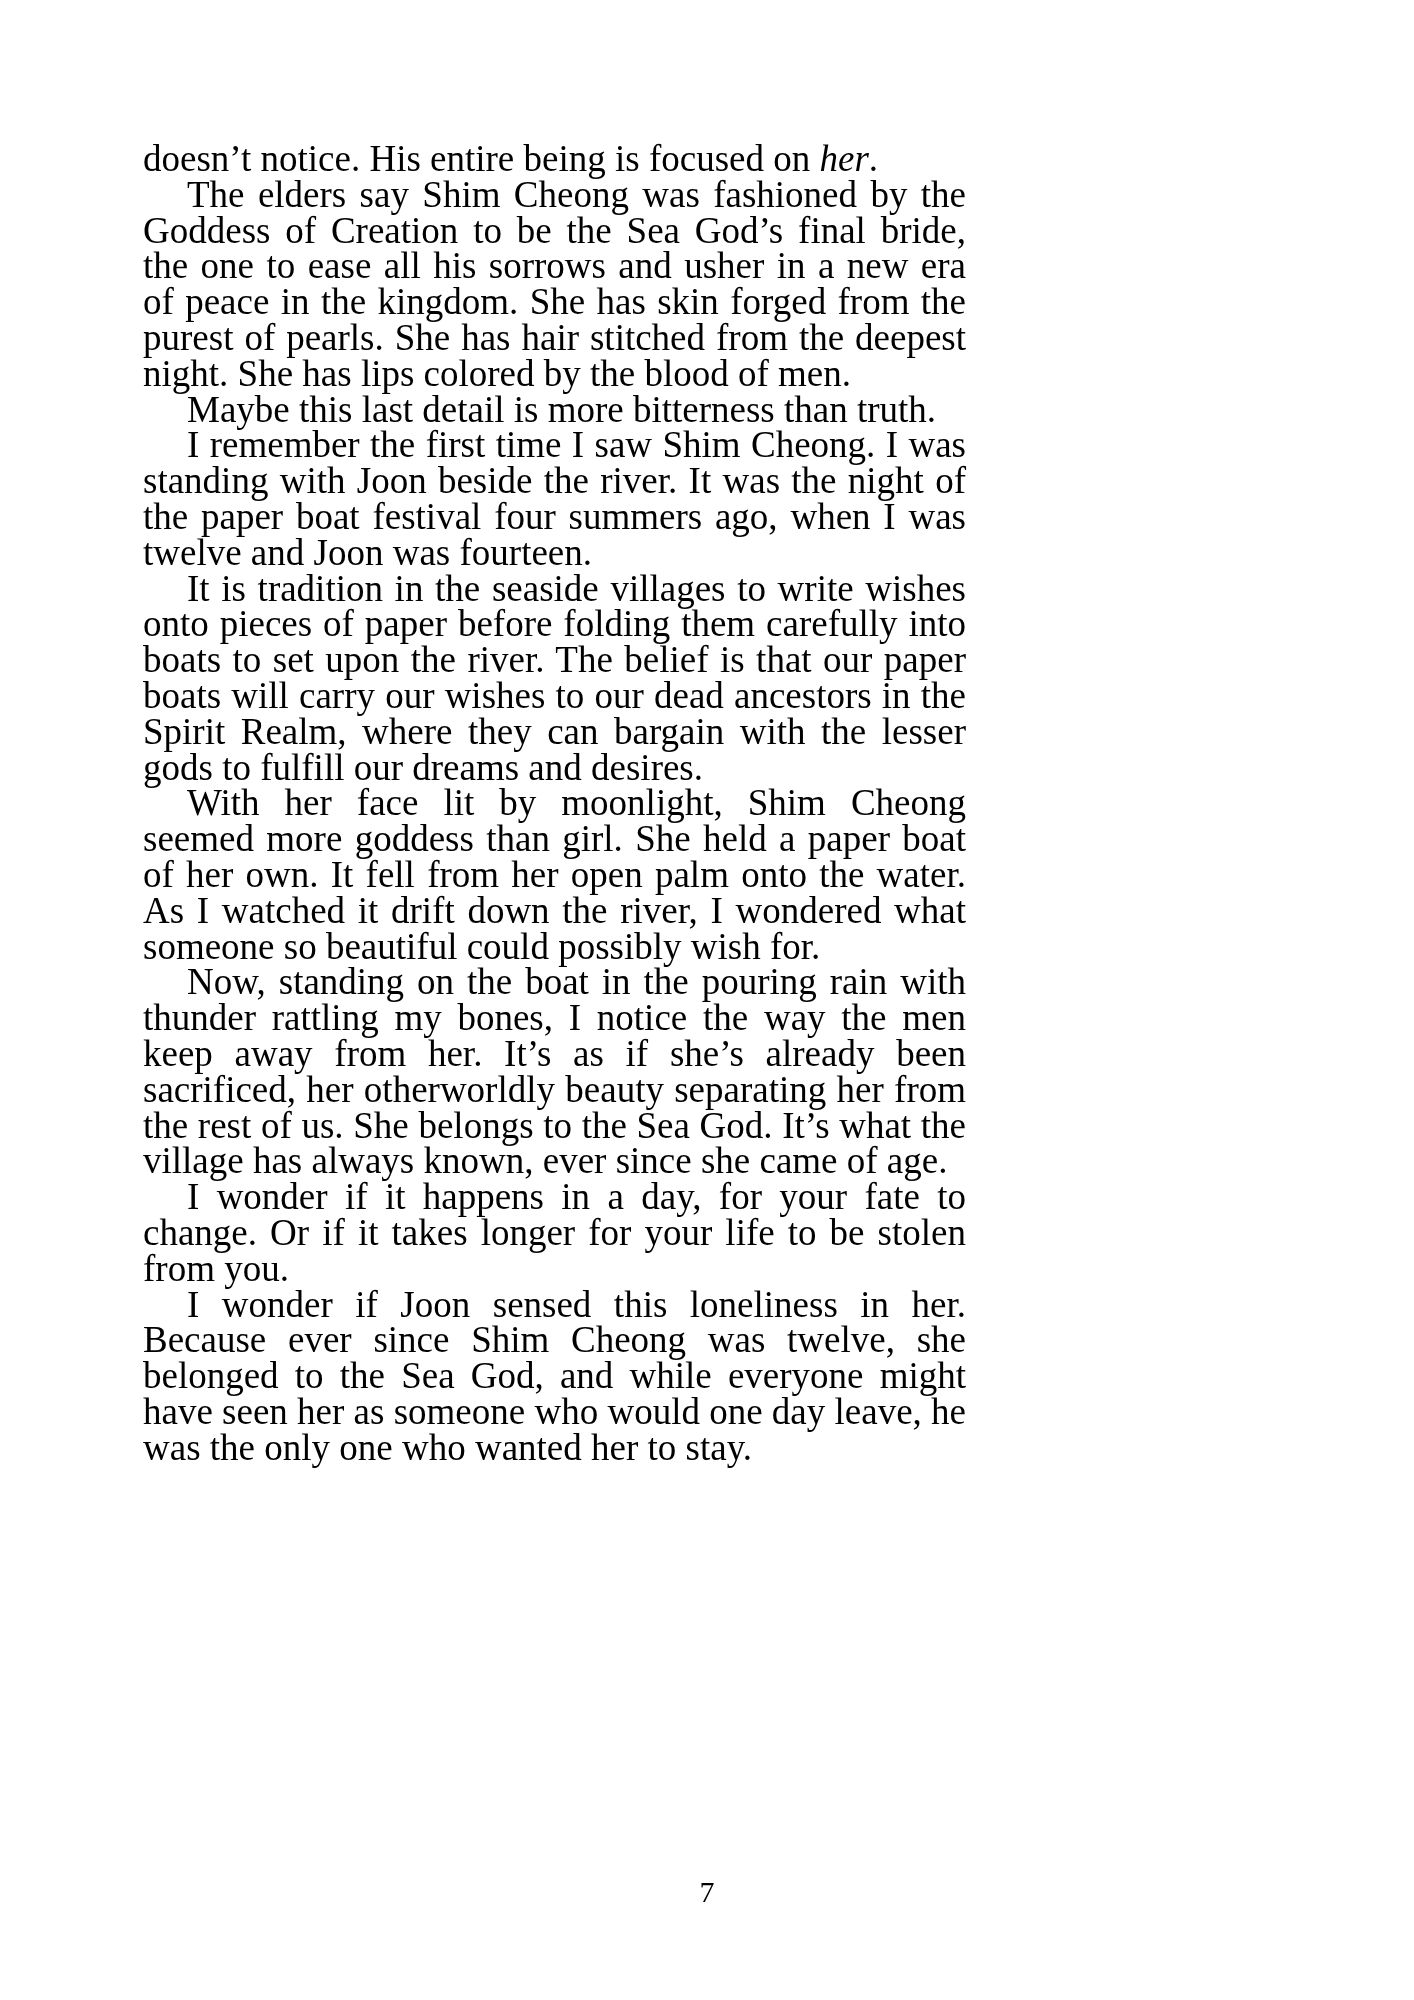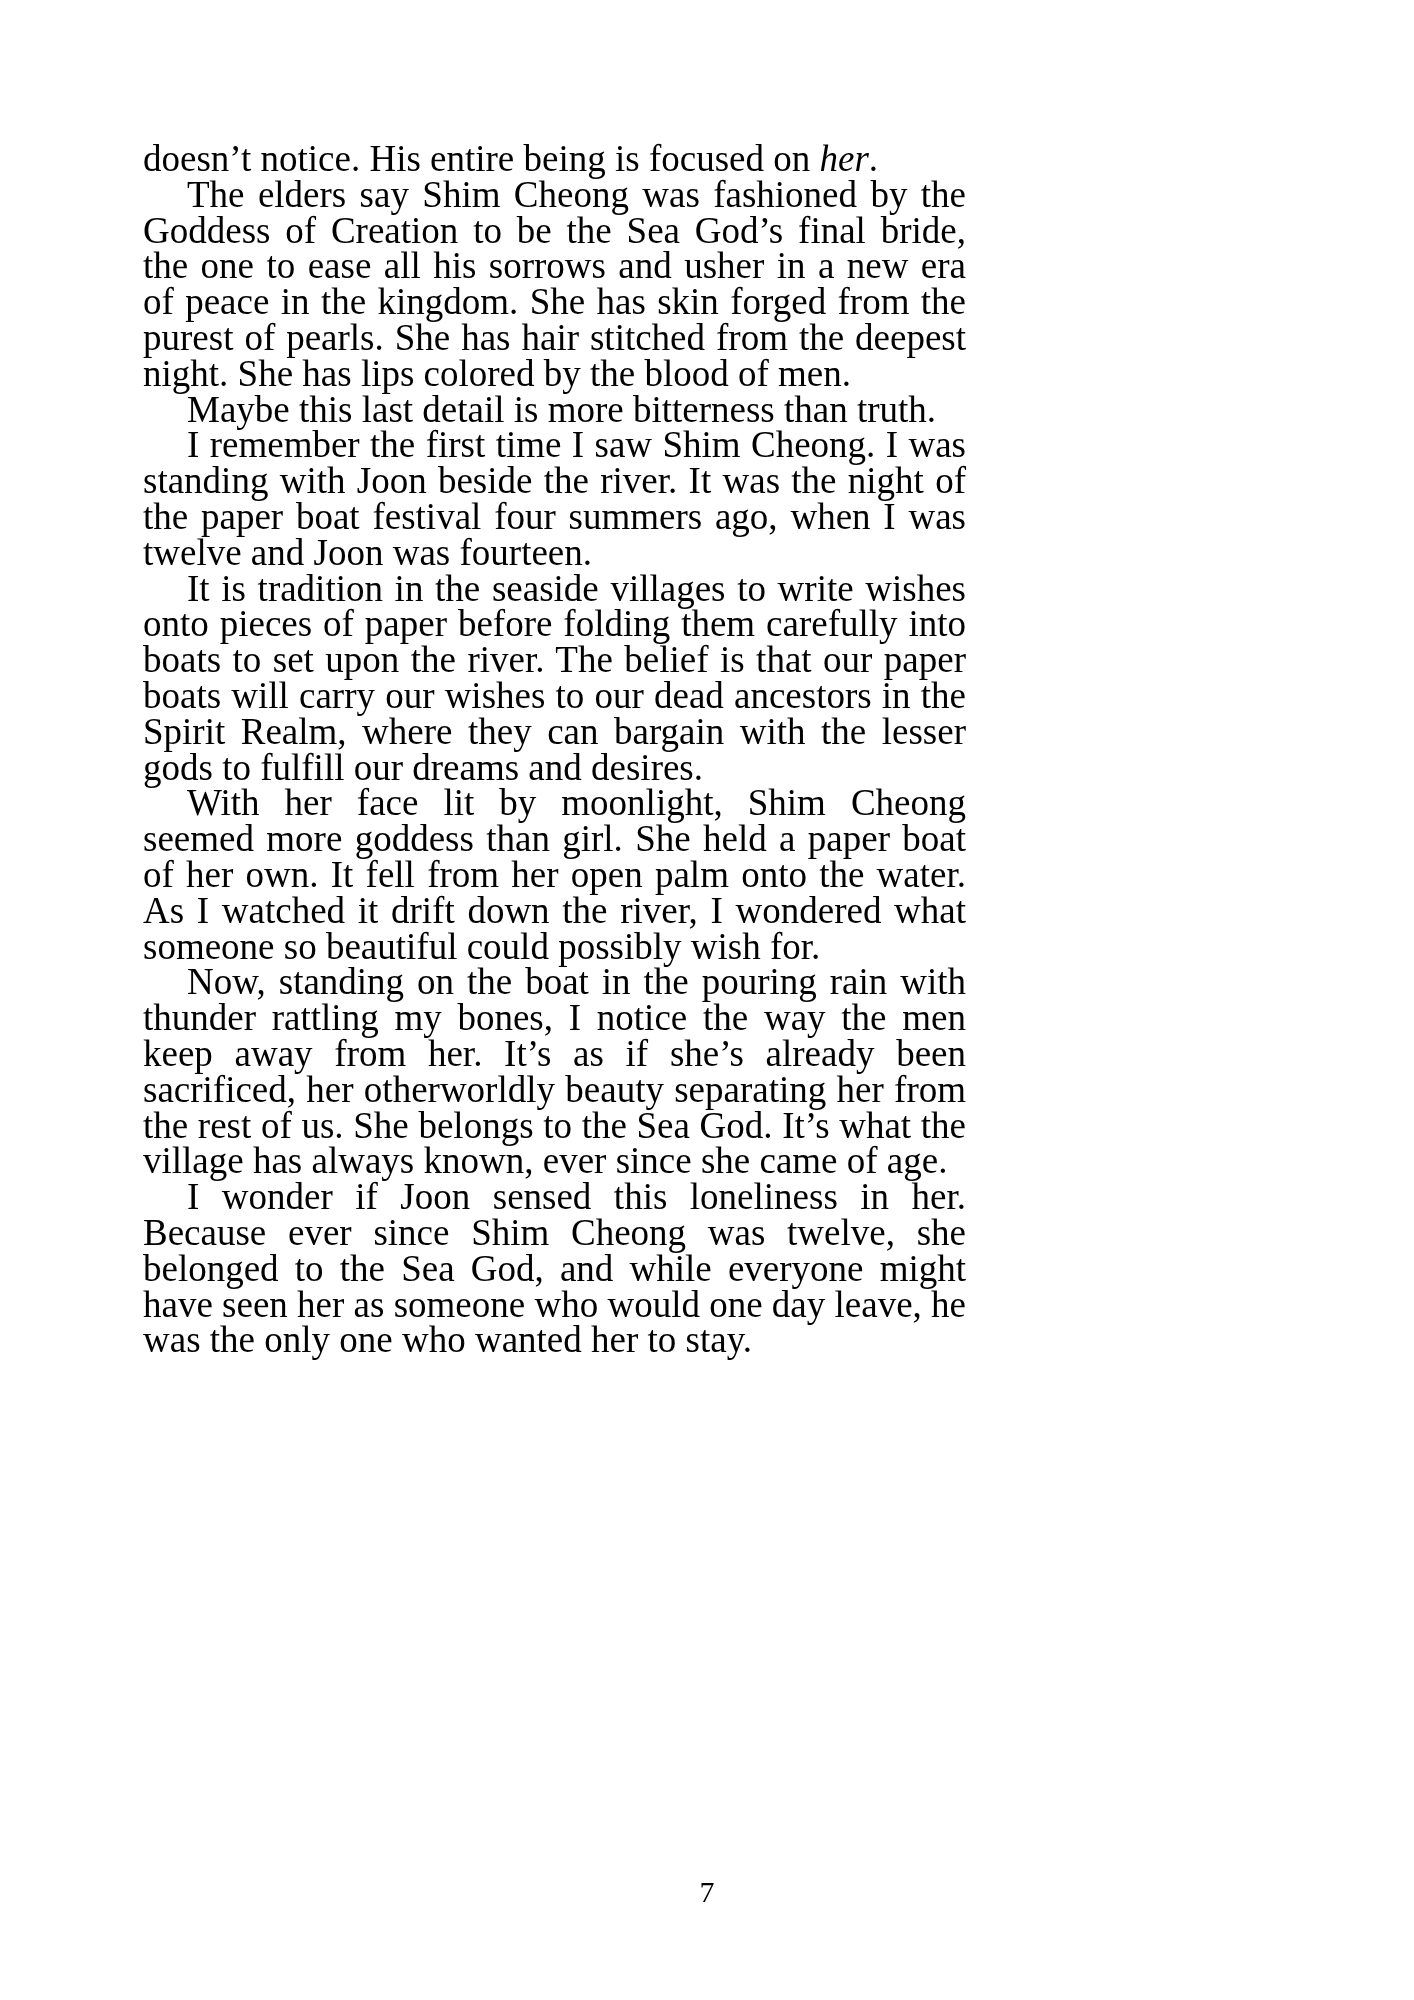--- a/index.html
+++ b/index.html
@@ -67,18 +67,19 @@
 <div class="page">
 
   <div class="text-block" id="body-text">
       <p class="para no-indent">doesn’t notice. His entire being is focused on <em>her</em>.</p>
       <p class="para">The elders say Shim Cheong was fashioned by the Goddess of Creation to be the Sea God’s final bride, the one to ease all his sorrows and usher in a new era of peace in the kingdom. She has skin forged from the purest of pearls. She has hair stitched from the deepest night. She has lips colored by the blood of men.</p>
       <p class="para">Maybe this last detail is more bitterness than truth.</p>
       <p class="para">I remember the first time I saw Shim Cheong. I was standing with Joon beside the river. It was the night of the paper boat festival four summers ago, when I was twelve and Joon was fourteen.</p>
       <p class="para">It is tradition in the seaside villages to write wishes onto pieces of paper before folding them carefully into boats to set upon the river. The belief is that our paper boats will carry our wishes to our dead ancestors in the Spirit Realm, where they can bargain with the lesser gods to fulfill our dreams and desires.</p>
       <p class="para">With her face lit by moonlight, Shim Cheong seemed more goddess than girl. She held a paper boat of her own. It fell from her open palm onto the water. As I watched it drift down the river, I wondered what someone so beautiful could possibly wish for.</p>
       <p class="para">Now, standing on the boat in the pouring rain with thunder rattling my bones, I notice the way the men keep away from her. It’s as if she’s already been sacrificed, her otherworldly beauty separating her from the rest of us. She belongs to the Sea God. It’s what the village has always known, ever since she came of age.</p>
+      <p class="para">I wonder if it happens in a day, for your fate to change. Or if it takes longer for your life to be stolen from you.</p>
       <p class="para">I wonder if Joon sensed this loneliness in her. Because ever since Shim Cheong was twelve, she belonged to the Sea God, and while everyone might have seen her as someone who would one day leave, he was the only one who wanted her to stay.</p>
     </div>
 
   <div class="page-number">7</div>
 
 </div>
 
 </body></html>

